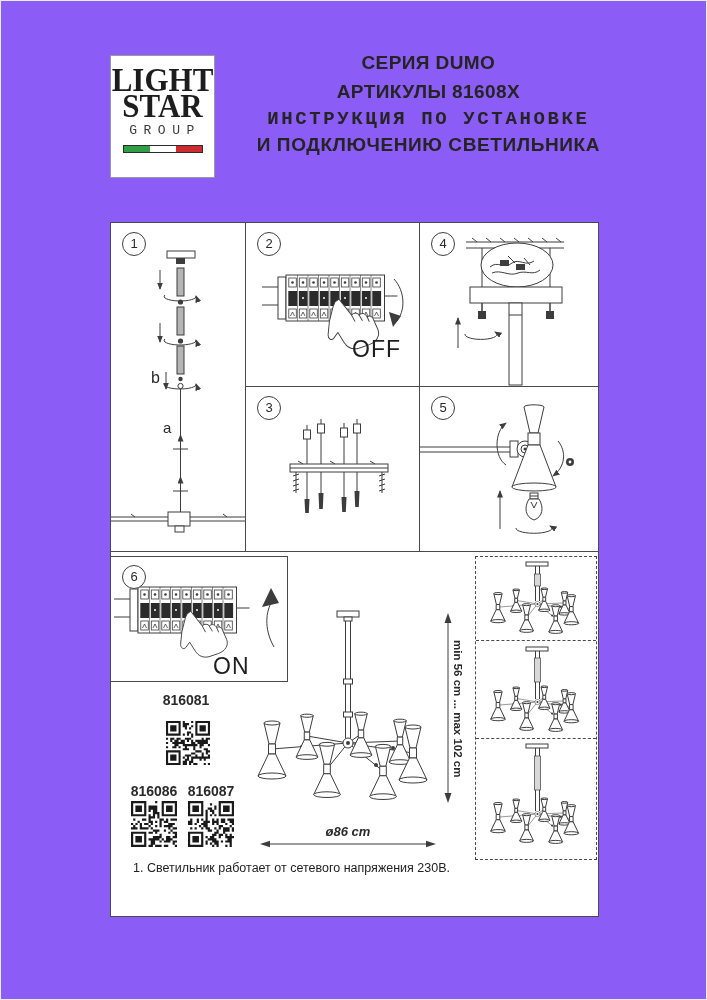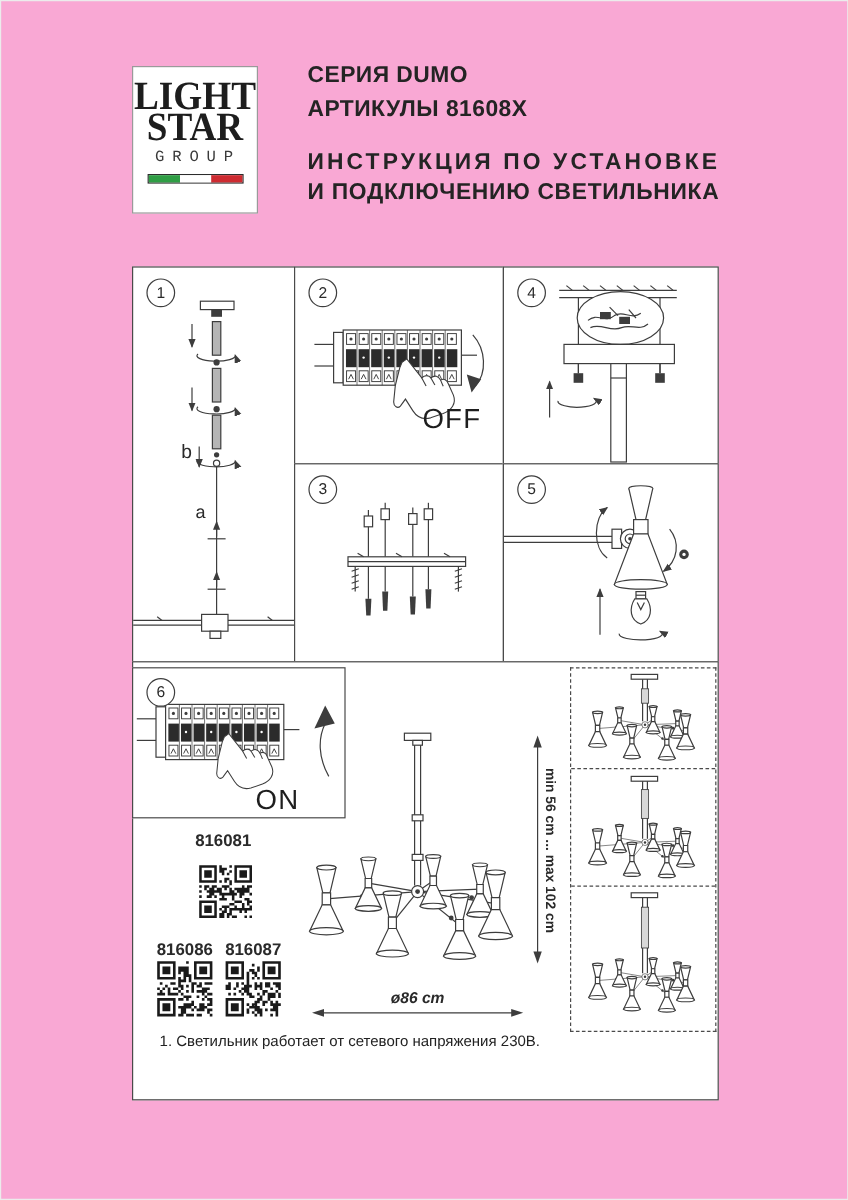--- a/index.html
+++ b/index.html
@@ -1,32 +1,32 @@
 <!DOCTYPE html>
 <html><head>
 <meta charset="utf-8">
 <style>
   html,body{margin:0;padding:0;background:#ffffff;}
-  .page{position:relative;width:707px;height:1000px;background:#f9a8d4;
+  .page{position:relative;width:707px;height:1000px;background:#8b5cf6;
         font-family:"Liberation Sans",sans-serif;color:#2a2a2a;overflow:hidden;
         box-shadow:inset 0 0 0 1px #ececec;}
   
   .logo-box{position:absolute;left:110px;top:55px;width:105px;height:123px;
             border:1px solid #9a9a9a;box-sizing:border-box;background:#fff;text-align:center;}
   .logo-word{font-family:"Liberation Serif",serif;font-weight:bold;font-size:31px;
              line-height:26px;color:#1d1d1d;transform:scaleY(1.08);letter-spacing:0;}
   .logo-w1{margin-top:11px;}
   .logo-group{font-size:13px;letter-spacing:6.5px;color:#3a3a3a;margin-top:4px;padding-left:5px;font-family:Liberation Mono, monospace;}
   .flag{width:78px;height:6px;border:1px solid #2c2c2c;margin:7px auto 0 auto;display:flex;}
   .flag div{flex:1;height:100%;}
-  .title-block{position:absolute;right:107px;top:52px;text-align:left;
+  .title-block{position:absolute;right:107px;top:52px;text-align:center;
                font-weight:bold;color:#242424;}
   .t-line{font-size:19px;line-height:21px;letter-spacing:.4px;}
   .t2{margin-top:8px;}
-  .t3{margin-top:23px;letter-spacing:2.6px;}
+  .t3{margin-top:7px;letter-spacing:2.6px;font-family:Liberation Mono, monospace;}
   .t4{margin-top:4px;letter-spacing:.6px;}
   
   .panel{position:absolute;border:1px solid #4a4a4a;box-sizing:border-box;background:#fff;}
   .panel svg{position:absolute;left:0;top:0;}
   .num-circle{position:absolute;width:22px;height:22px;border:1.2px solid #3e3e3e;border-radius:50%;
               text-align:center;line-height:22px;font-size:13px;color:#2a2a2a;background:#fff;z-index:3;}
   .small-label{position:absolute;font-size:16px;color:#2a2a2a;z-index:3;}
   .switch-label{position:absolute;font-size:23px;color:#1e1e1e;z-index:3;letter-spacing:1px;}
   
   .bottom-box{position:absolute;left:110px;top:551px;width:489px;height:366px;

